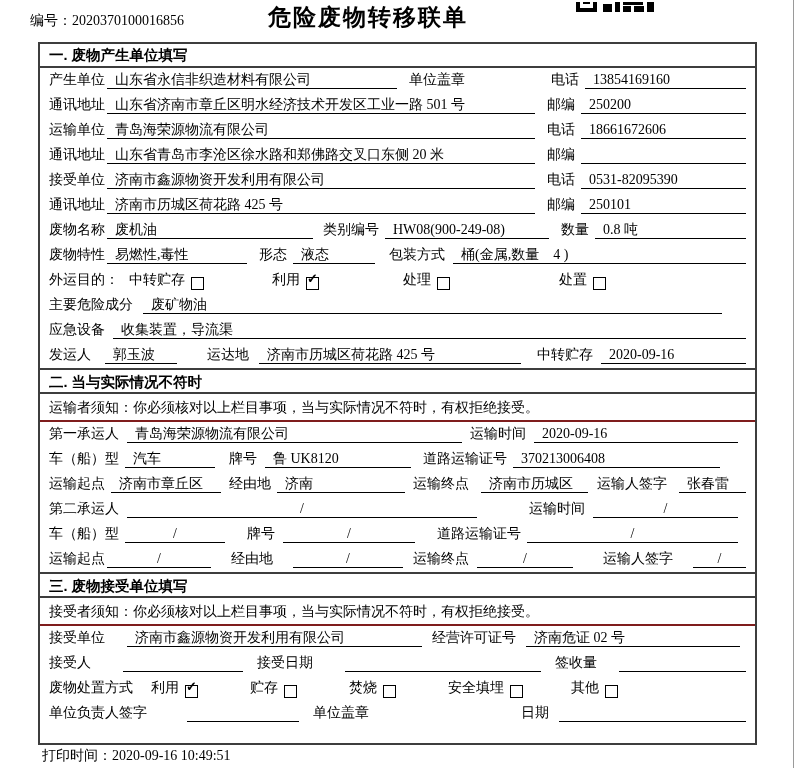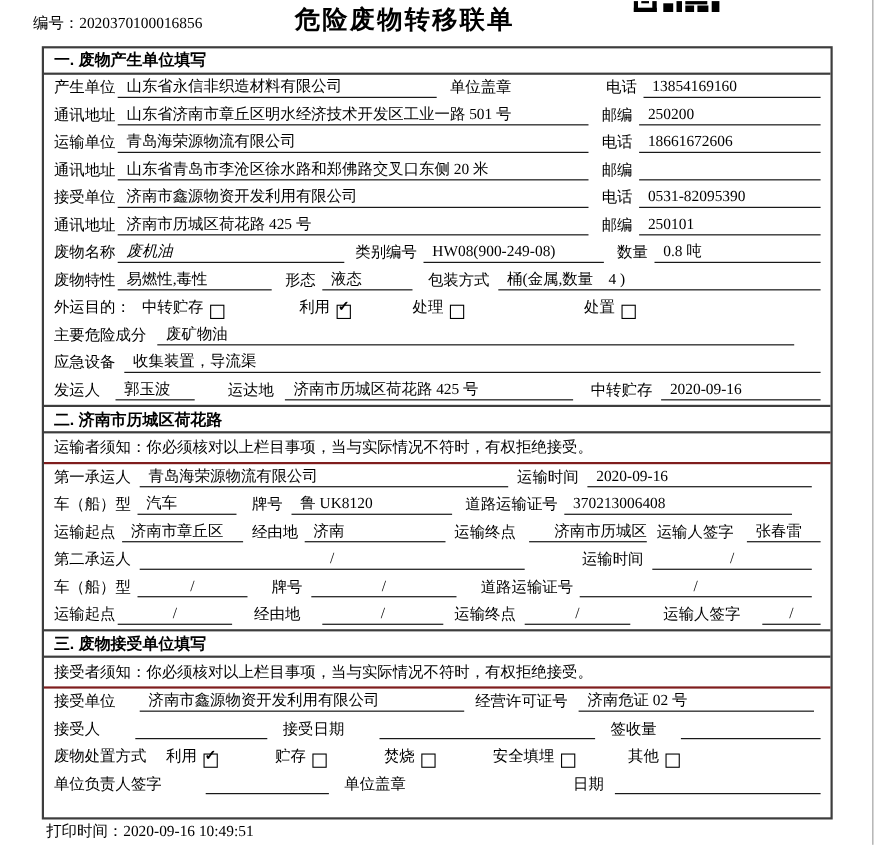--- a/index.html
+++ b/index.html
@@ -100,21 +100,21 @@
 
     <div class="row">
       <span class="lbl">通讯地址</span>
       <span class="u" style="width:428px;margin-left:2px;">济南市历城区荷花路 425 号</span>
       <span class="lbl" style="margin-left:12px;">邮编</span>
       <span class="u fx" style="margin-left:6px;">250101</span>
     </div>
 
     <div class="row">
       <span class="lbl">废物名称</span>
-      <span class="u" style="width:206px;margin-left:2px;font-style:italic;">废机油</span>
+      <span class="u" style="width:206px;margin-left:2px;">废机油</span>
       <span class="lbl" style="margin-left:10px;">类别编号</span>
       <span class="u" style="width:164px;margin-left:6px;">HW08(900-249-08)</span>
       <span class="lbl" style="margin-left:12px;">数量</span>
       <span class="u fx" style="margin-left:6px;">0.8 吨</span>
     </div>
 
     <div class="row">
       <span class="lbl">废物特性</span>
       <span class="u" style="width:140px;margin-left:2px;">易燃性,毒性</span>
       <span class="lbl" style="margin-left:12px;">形态</span>
@@ -130,21 +130,21 @@
         <span class="cb">
             <span class="mk"></span>
           </span>
       </span>
       <span class="opt" style="margin-left:68px;">
         <span>利用</span>
         <span class="cb">
             <span class="mk">✓</span>
           </span>
       </span>
-      <span class="opt" style="margin-left:56px;">
+      <span class="opt" style="margin-left:84px;">
         <span>处理</span>
         <span class="cb">
             <span class="mk"></span>
           </span>
       </span>
       <span class="opt" style="margin-left:109px;">
         <span>处置</span>
         <span class="cb">
             <span class="mk"></span>
           </span>
@@ -164,21 +164,21 @@
 
     <div class="row">
       <span class="lbl">发运人</span>
       <span class="u" style="width:72px;margin-left:14px;">郭玉波</span>
       <span class="lbl" style="margin-left:30px;">运达地</span>
       <span class="u" style="width:262px;margin-left:10px;">济南市历城区荷花路 425 号</span>
       <span class="lbl" style="margin-left:16px;">中转贮存</span>
       <span class="u fx" style="margin-left:8px;">2020-09-16</span>
     </div>
 
-    <div class="sec-head mid">二. 济南市历城区荷花路</div>
+    <div class="sec-head mid">二. 当与实际情况不符时</div>
     <div class="notice">运输者须知：你必须核对以上栏目事项，当与实际情况不符时，有权拒绝接受。</div>
 
     <div class="row">
       <span class="lbl">第一承运人</span>
       <span class="u" style="width:335px;margin-left:8px;">青岛海荣源物流有限公司</span>
       <span class="lbl" style="margin-left:8px;">运输时间</span>
       <span class="u fx" style="margin-left:8px;margin-right:8px;">2020-09-16</span>
     </div>
 
     <div class="row">
@@ -189,21 +189,21 @@
       <span class="lbl" style="margin-left:12px;">道路运输证号</span>
       <span class="u fx" style="margin-left:6px;margin-right:26px;">370213006408</span>
     </div>
 
     <div class="row">
       <span class="lbl">运输起点</span>
       <span class="u" style="width:110px;margin-left:6px;">济南市章丘区</span>
       <span class="lbl" style="margin-left:8px;">经由地</span>
       <span class="u" style="width:128px;margin-left:6px;">济南</span>
       <span class="lbl" style="margin-left:8px;">运输终点</span>
-      <span class="u" style="width:107px;margin-left:12px;text-align:right;">济南市历城区</span>
+      <span class="u" style="width:107px;margin-left:12px;">济南市历城区</span>
       <span class="lbl" style="margin-left:9px;">运输人签字</span>
       <span class="u fx" style="margin-left:12px;">张春雷</span>
     </div>
 
     <div class="row">
       <span class="lbl">第二承运人</span>
       <span class="u c" style="width:350px;margin-left:8px;">/</span>
       <span class="lbl" style="margin-left:52px;">运输时间</span>
       <span class="u fx c" style="margin-left:8px;margin-right:8px;">/</span>
     </div>

